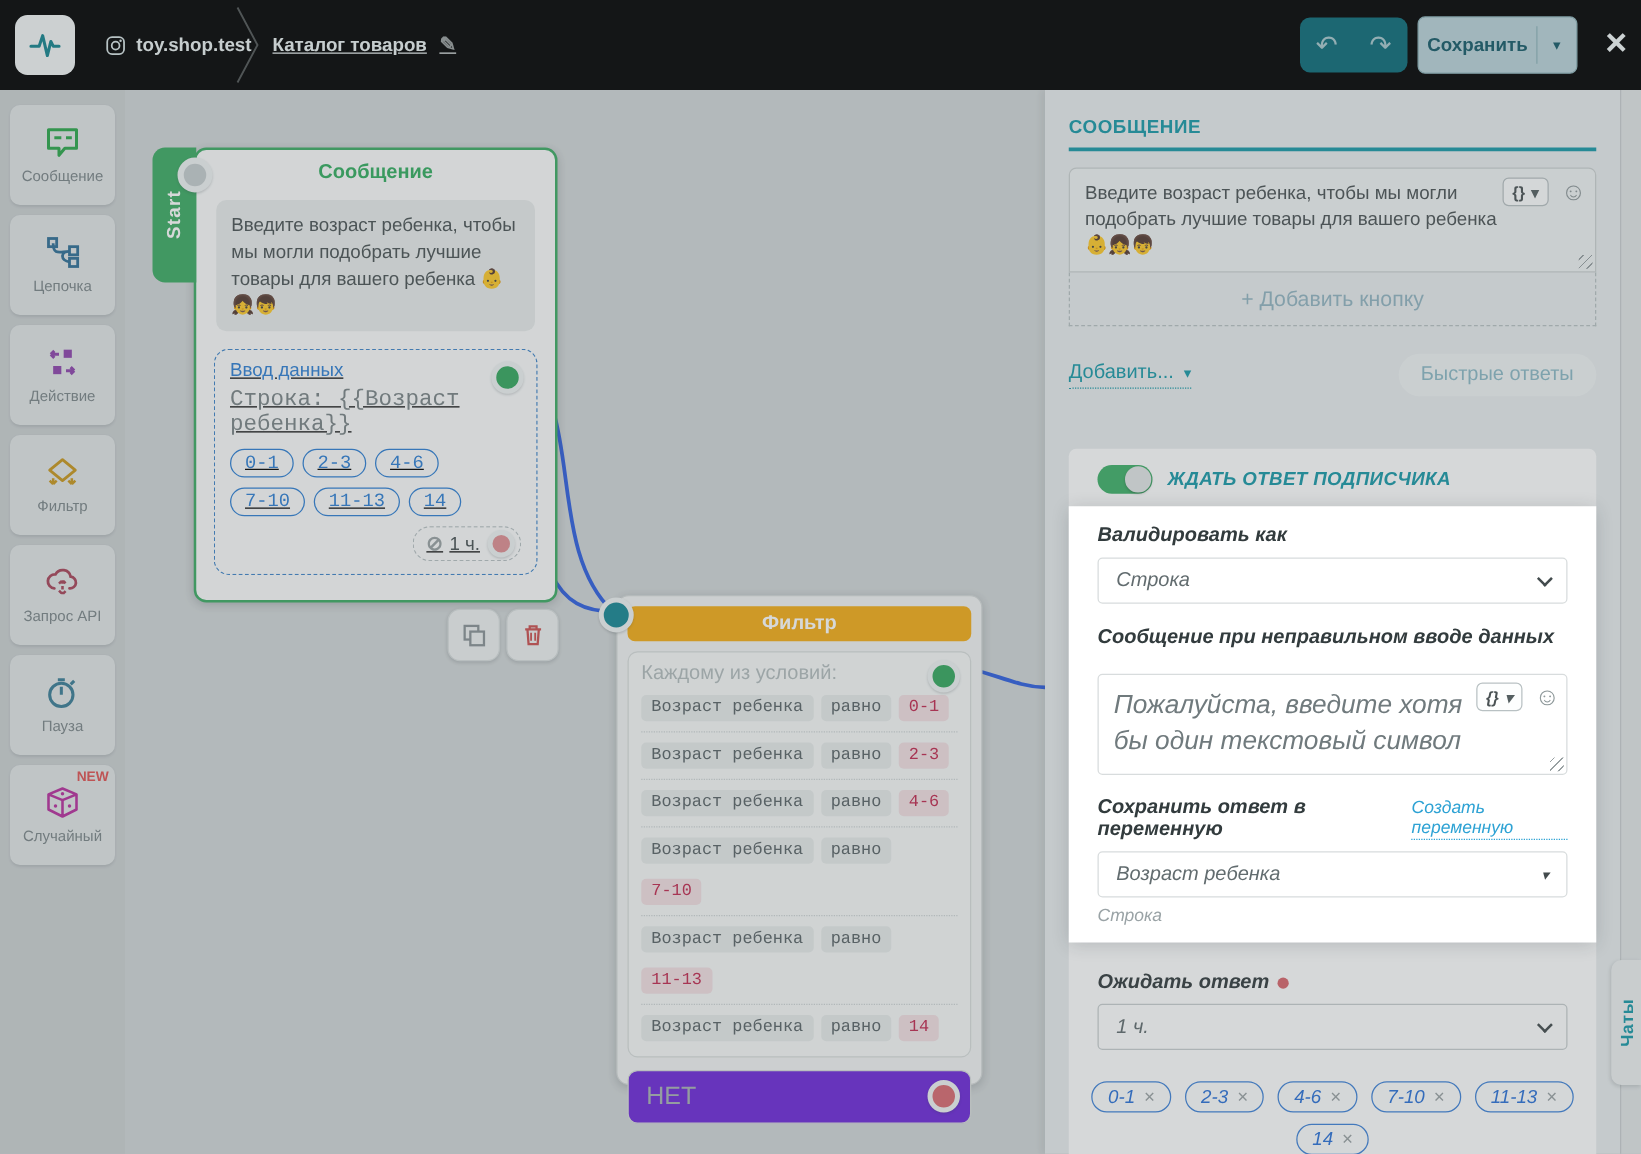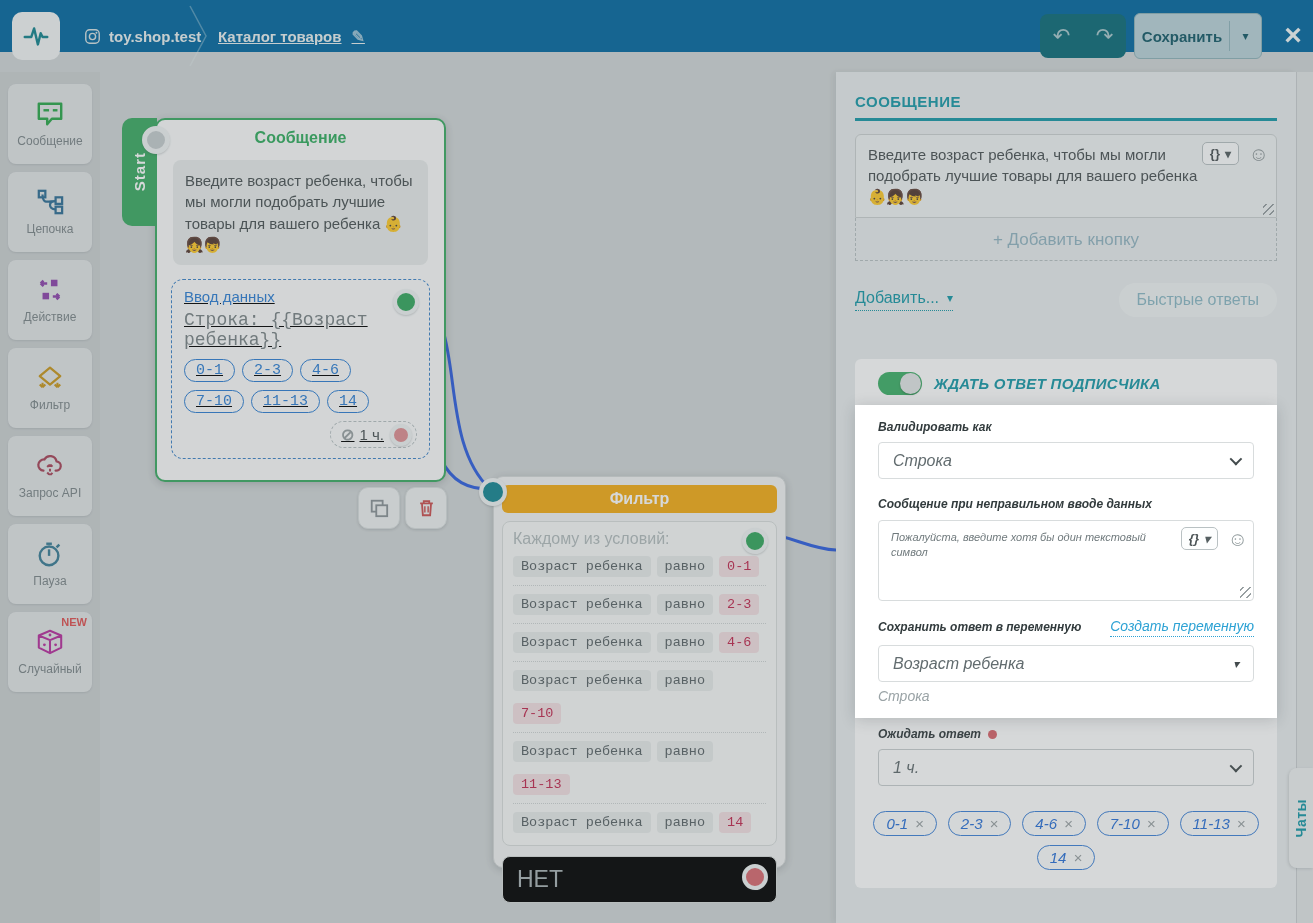--- a/index.html
+++ b/index.html
@@ -4,21 +4,21 @@
 <style>
   * { margin:0; padding:0; box-sizing:border-box; }
   html,body { width:1313px; height:923px; overflow:hidden; font-family:"Liberation Sans",sans-serif; background:#d2d7d8; }
   .mono { font-family:"Liberation Mono","DejaVu Sans Mono",monospace; }
 
   
   .dim { position:fixed; inset:0; background:rgba(84,94,98,.24); z-index:50; pointer-events:none; }
   .spotlight { position:relative; z-index:60; background:#fff; box-shadow:0 2px 14px rgba(30,40,44,.18); padding:15px 23px 14px; }
 
   
-  .topbar { position:absolute; left:0; top:0; width:1313px; height:52px; background:#0369a1; display:flex; align-items:center; }
+  .topbar { position:absolute; left:0; top:0; width:1313px; height:72px; background:#000000; display:flex; align-items:center; }
   .logo { position:absolute; left:12px; top:12px; width:48px; height:48px; background:#f2f5f5; border-radius:10px; display:flex; align-items:center; justify-content:center; }
   .acct { position:absolute; left:84px; top:0; height:72px; display:flex; align-items:center; gap:8px; color:#eaf1f1; font-size:15px; font-weight:bold; }
   .sep { position:absolute; left:186px; top:4px; }
   .flowtitle { position:absolute; left:218px; top:0; height:72px; display:flex; align-items:center; gap:10px; color:#eaf1f1; font-size:15px; font-weight:bold;text-decoration:underline; }
   .pencil { color:rgba(235,243,243,.65); font-size:16px; }
   .histgrp { position:absolute; left:1040px; top:14px; width:86px; height:44px; background:#0b6b78; border-radius:8px; display:flex; }
   .histbtn { flex:1; display:flex; align-items:center; justify-content:center; color:#a8c8cd; font-size:21px; cursor:pointer; }
   .savebtn { position:absolute; left:1134px; top:13px; width:128px; height:46px; background:#bad3d9; border:1px solid #8fb3ba; border-radius:6px; display:flex; align-items:center; }
   .savebtn .lbl { width:94px; text-align:center; color:#155a68; font-weight:bold; font-size:15px; }
   .savebtn .div { width:1px; height:30px; background:rgba(21,90,104,.25); }
@@ -64,50 +64,50 @@
   .flt-in { left:-15px; top:1px; width:28px; height:28px; background:#168694; border-width:4px; }
   .flthead { margin:8px; height:28px; background:#f5ad16; border-radius:6px; color:#fff; font-weight:bold; font-size:16px; text-align:center; line-height:28px; }
   .fltbody { margin:0 8px; border:1px solid #d9dddc; border-radius:8px; padding:8px 10px 4px; background:#f7f9f8; position:relative; }
   .grouptitle { color:#b3bcbd; font-size:16px; }
   .flt-any { right:8px; top:6px; width:26px; height:26px; background:#34a85e; border-width:4px; }
   .cond { padding:8px 0; border-bottom:1px dotted #cfd4d4; display:flex; flex-wrap:wrap; gap:6px; font-size:13.5px; }
   .cond:last-child { border-bottom:none; }
   .cchip { background:#e8ebea; color:#5a6467; padding:3px 8px; border-radius:4px; }
   .vchip { background:#f4e0e3; color:#c22a50; padding:3px 8px; border-radius:4px; }
   .wrapline { width:100%; height:0; }
-  .elsebox { margin:10px 8px 8px; border:1px solid #d9dddc; border-radius:8px; padding:9px 14px; position:relative; color:#a9b2b4; font-size:23px; background:#000000; }
+  .elsebox { margin:10px 8px 8px; border:1px solid #d9dddc; border-radius:8px; padding:9px 14px; position:relative; color:#a9b2b4; font-size:20px; background:#6d28d9; }
   .else-port { right:8px; top:7px; width:26px; height:26px; background:#d96a70; border-width:4px; }
 
   
   .panel { position:absolute; left:836px; top:72px; width:460px; height:851px; background:#e9edee; box-shadow:-3px 0 6px rgba(30,40,44,.08); padding:0 19px; }
   .ptitle { margin-top:21px; color:#1899a8; font-weight:bold; font-size:15px; letter-spacing:.5px; padding-bottom:8px; border-bottom:3px solid #1899a8; }
   .composer { margin-top:13px; position:relative; }
   .txtbox { position:relative; border:1px solid #ccd2d2; border-radius:6px 6px 0 0; background:#f0f3f3; padding:9px 74px 9px 12px; font-size:15px; color:#4a5254; line-height:1.4; height:84px; }
   .varbtn { position:absolute; right:38px; top:8px; border:1px solid #b9c1c3; border-radius:5px; padding:3px 7px; font-size:13px; font-weight:bold; color:#4a5254; display:flex; gap:5px; align-items:center; cursor:pointer; background:#fdfefe; }
   .smiley { position:absolute; right:8px; top:9px; font-size:20px; color:#8f999b; cursor:pointer; }
   .rhandle { position:absolute; right:3px; bottom:3px; width:11px; height:11px; background:repeating-linear-gradient(135deg,transparent 0 2px,#98a0a2 2px 3px,transparent 3px 5px); }
   .addbtn { height:43px; border:1.6px dashed #b9c1c3; border-top:none; color:#93b5c2; font-size:17px; text-align:center; line-height:43px; cursor:pointer; }
   .linkrow { margin-top:22px; display:flex; justify-content:space-between; align-items:center; }
   .addmore { color:#1899a8; font-size:16px; border-bottom:1px dotted #1899a8; padding-bottom:3px; cursor:pointer; display:inline-flex; gap:8px; align-items:center; }
   .qreplies { background:#f0f4f4; border-radius:17px; padding:8px 18px; color:#8cb9c5; font-size:16px; cursor:pointer; }
   .waitbox { margin-top:42px; background:#ffffff; border-radius:6px; padding-bottom:18px;font-style:italic; }
   .togglerow { padding:13px 23px 10px; display:flex; align-items:center; gap:12px; }
   .switch { width:44px; height:23px; background:#3fb068; border-radius:12px; position:relative; cursor:pointer; }
   .knob { position:absolute; right:1px; top:1px; width:21px; height:21px; background:#e2e6e6; border-radius:50%; box-shadow:0 1px 2px rgba(0,0,0,.25); }
   .togglelbl { color:#1899a8; font-weight:bold; font-size:15px; letter-spacing:.3px; }
-  .flabel { font-weight:bold; font-size:12px; color:#323b3d; }
+  .flabel { font-weight:bold; font-size:16px; color:#323b3d; }
   .select { margin-top:8px; height:37px; border:1px solid #d8dcdd; border-radius:4px; background:#fff; display:flex; align-items:center; padding:0 14px; font-size:16px; color:#626c6f; cursor:pointer; }
   .select .grow { flex:1; }
   .chev { width:9px; height:9px; border-right:2px solid #434b4d; border-bottom:2px solid #434b4d; transform:rotate(45deg) translateY(-2px); }
   .scaret { color:#555f61; font-size:12px; }
-  .errbox { margin-top:9px; position:relative; border:1px solid #d8dcdd; border-radius:4px; background:#fff; padding:9px 68px 9px 12px; height:81px; font-size:11px; color:#707a7d; line-height:1.4; }
+  .errbox { margin-top:20px; position:relative; border:1px solid #d8dcdd; border-radius:4px; background:#fff; padding:9px 68px 9px 12px; height:81px; font-size:21px; color:#707a7d; line-height:1.4; }
   .savevarrow { margin-top:17px; display:flex; justify-content:space-between; align-items:baseline;gap:16px; }
   .createvar { color:#2da2d4; font-size:14px; border-bottom:1px dotted #2da2d4; padding-bottom:2px; cursor:pointer; }
   .hint { margin-top:6px; color:#9aa3a6; font-size:14px; }
-  .waitlblrow { padding:9px 23px 0; display:flex; align-items:center; gap:7px; }
+  .waitlblrow { padding:23px 23px 0; display:flex; align-items:center; gap:7px; }
   .reddot { width:9px; height:9px; border-radius:50%; background:#d9666c; }
   .wsel { margin:8px 23px 0; background:transparent; border-color:#c9cfd0; }
   .anschips { margin-top:25px; display:flex; justify-content:center; gap:11px; }
   .anschips.second { margin-top:9px; }
   .achip { background:#fdfefe; border:1.6px solid #3f83d9; border-radius:16px; padding:3px 12px; color:#2b72d8; font-size:15px; display:inline-flex; gap:7px; align-items:center; cursor:pointer; }
   .achip .x { color:#9aa2a4; }
 
   
   .rail { position:absolute; left:1296px; top:72px; width:17px; height:851px; background:#e2e6e7; border-left:1px solid #c9ced0; }
   .chatstab { position:absolute; left:1289px; top:768px; width:24px; height:100px; background:#eef1f1; border-radius:8px 0 0 8px; box-shadow:-1px 1px 3px rgba(40,50,54,.15); display:flex; align-items:center; justify-content:center; cursor:pointer; }

